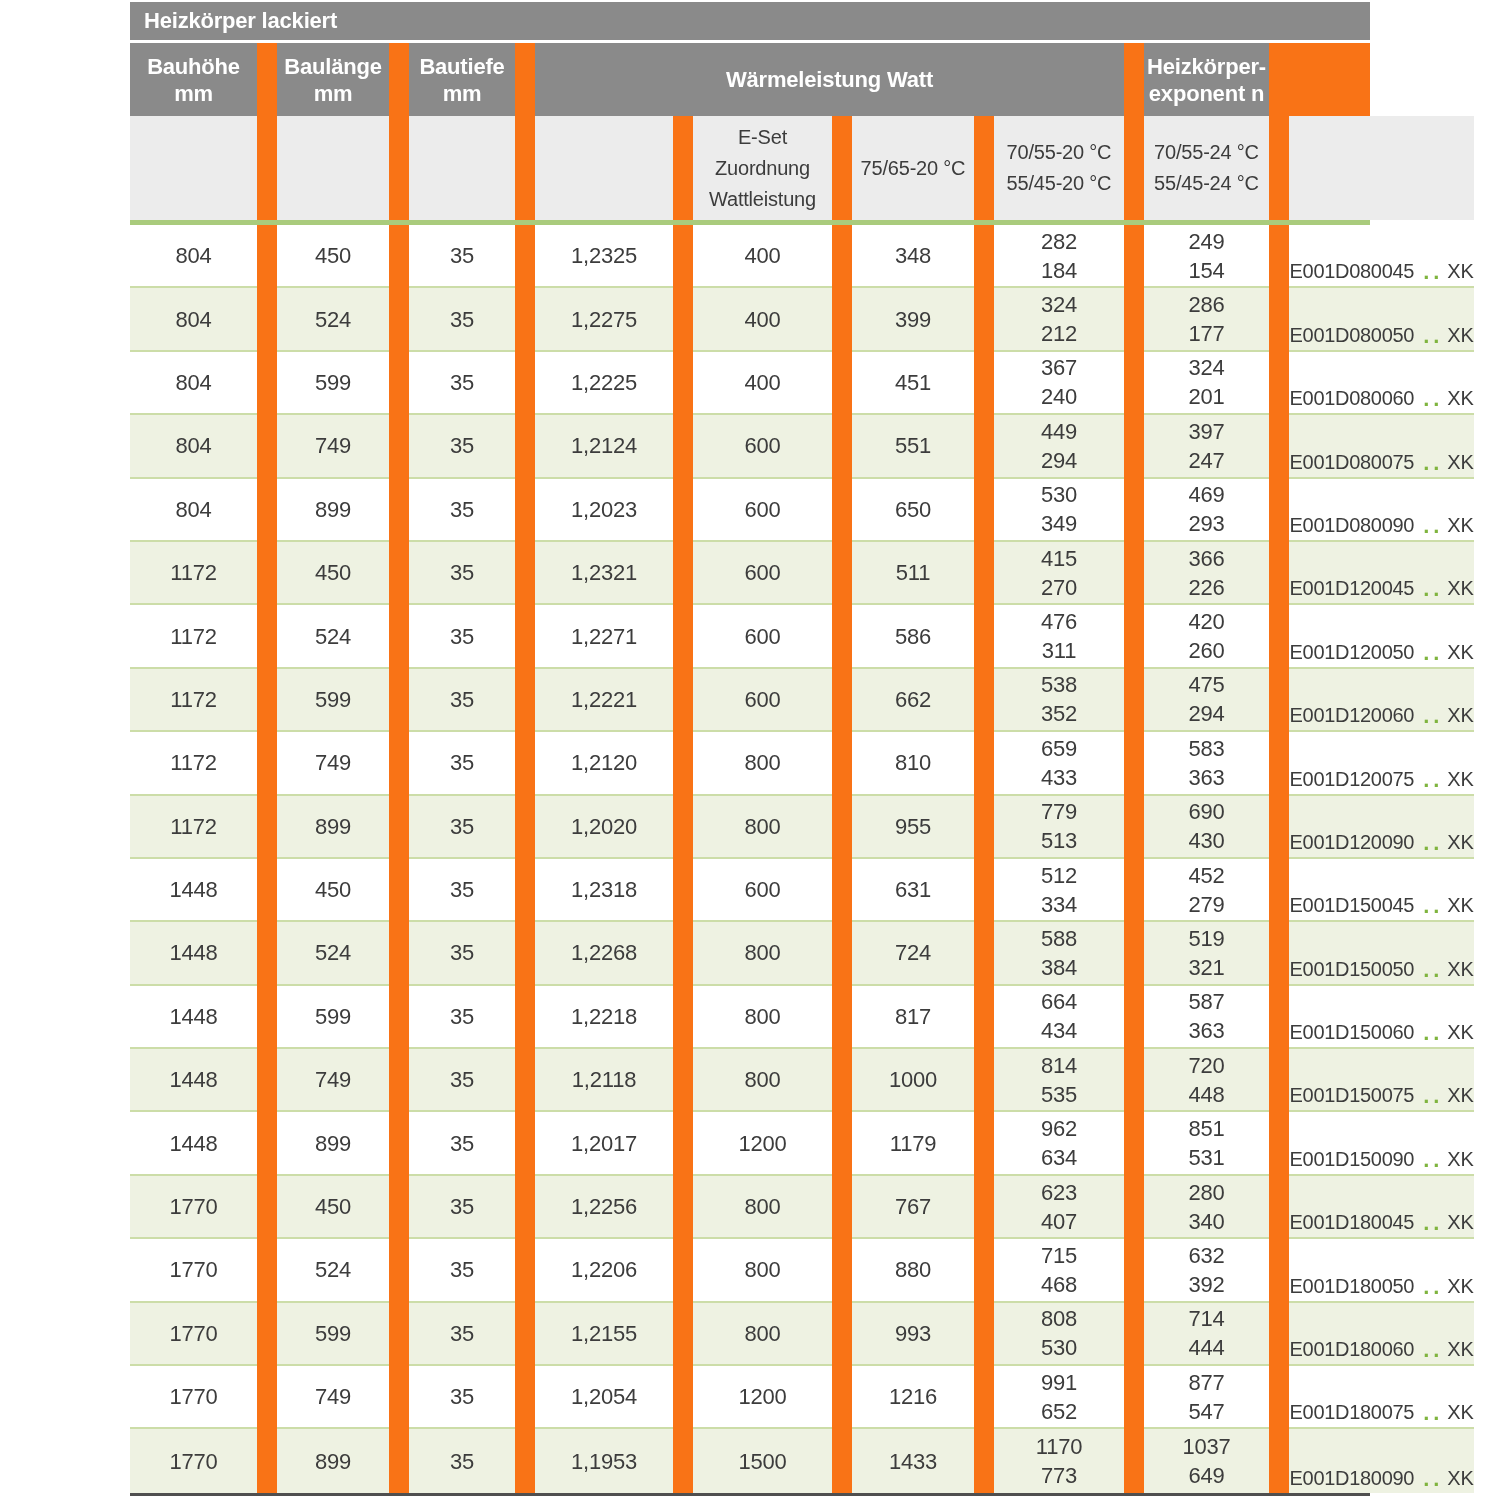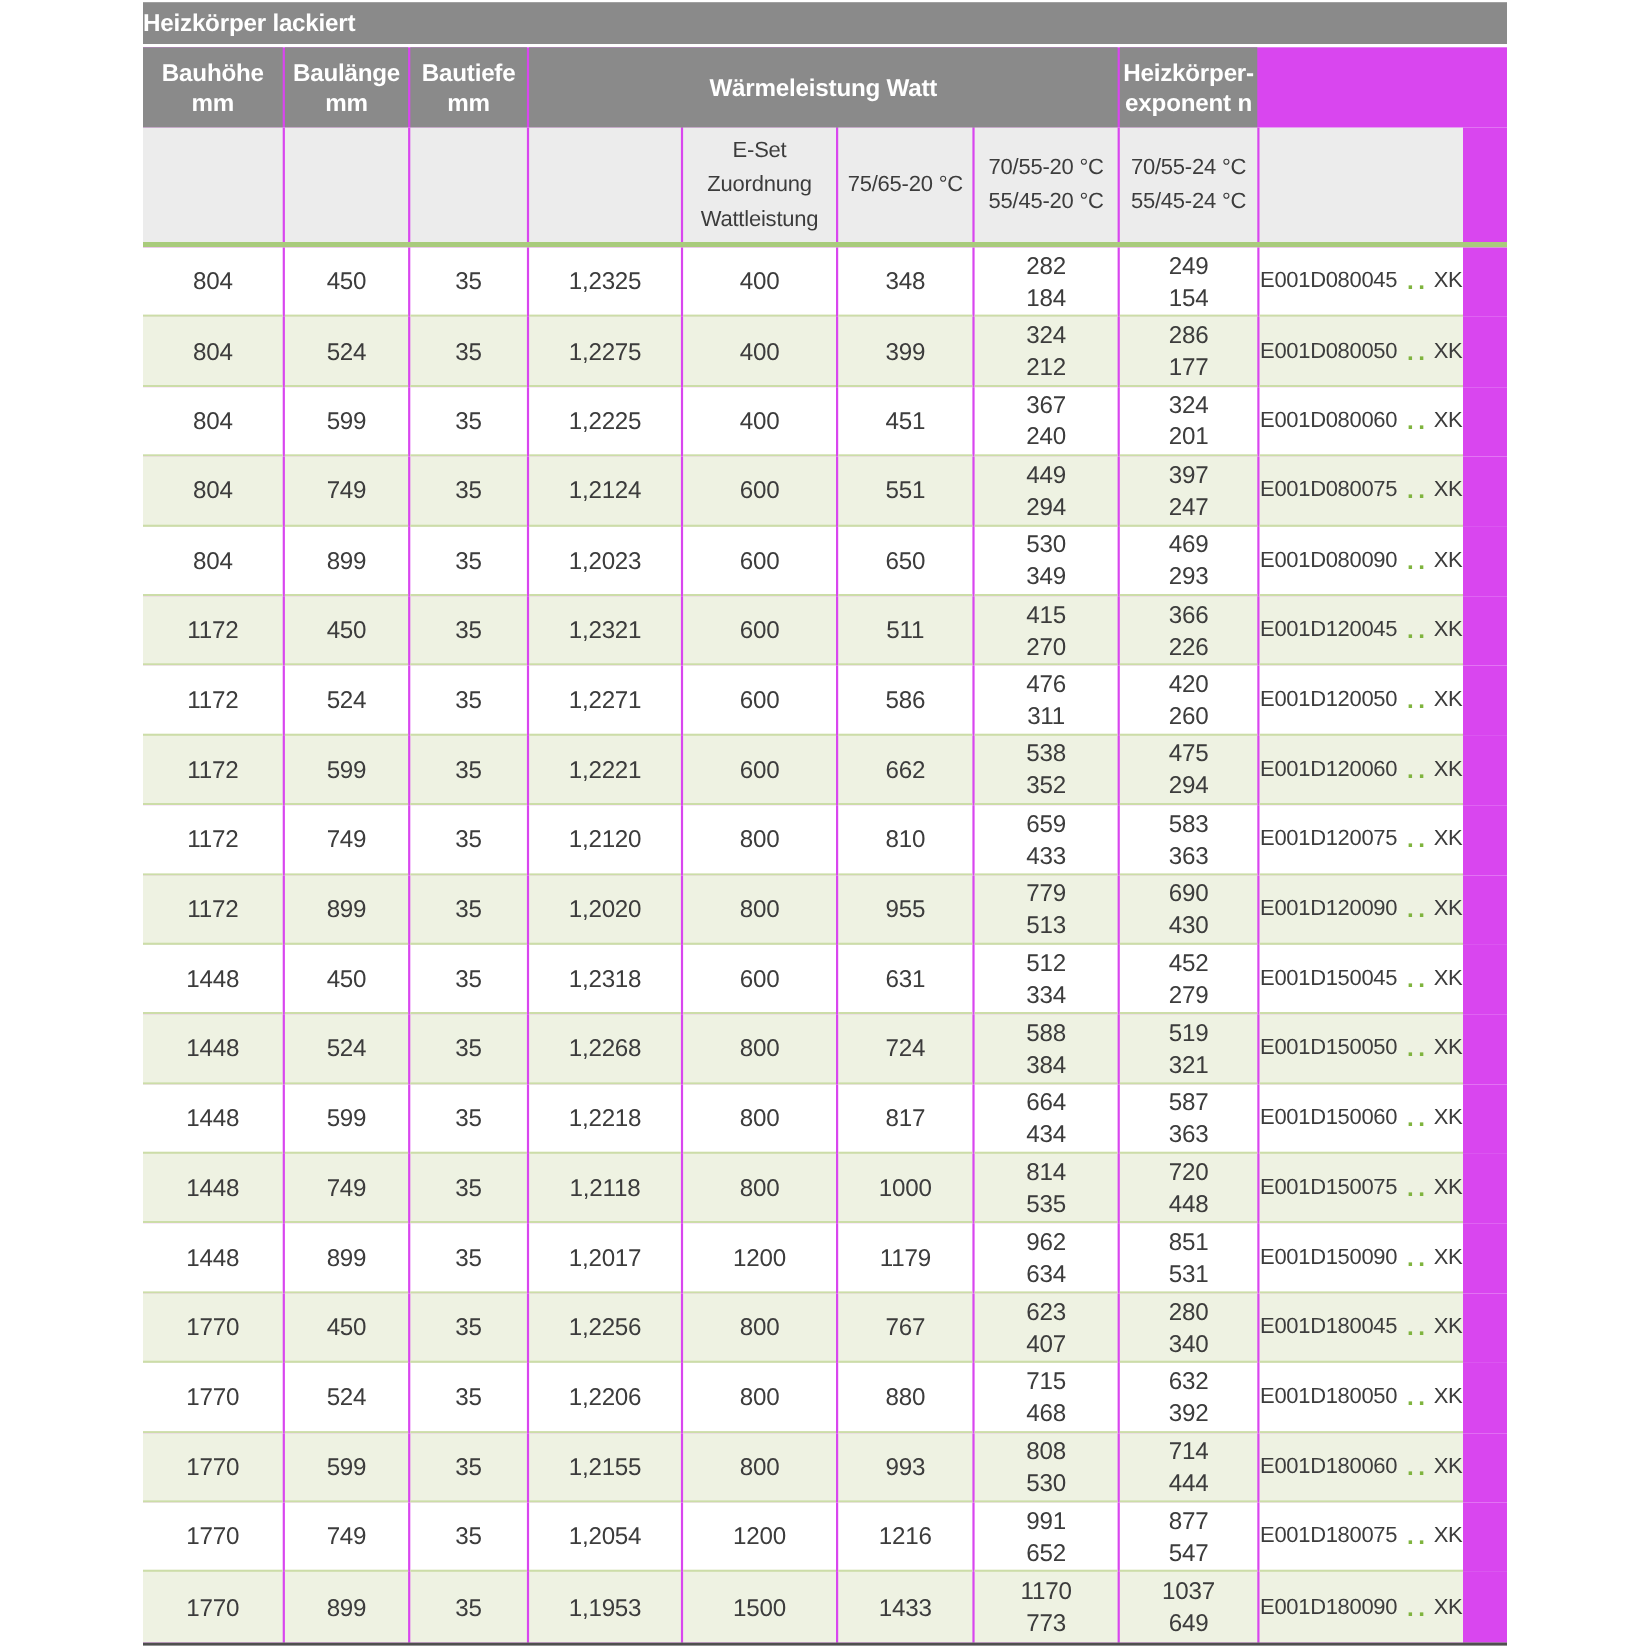--- a/index.html
+++ b/index.html
@@ -20,29 +20,29 @@
   }
   .title-bar {
     height: 38px;
     background: #8a8a8a;
     color: #ffffff;
     font-size: 22px;
     font-weight: bold;
     letter-spacing: -0.2px;
     display: flex;
     align-items: center;
-    padding-left: 0;
+    padding-left: 14px;
     box-sizing: border-box;
     margin-bottom: 3px;
   }
   .cols {
     display: grid;
     grid-template-columns: 127px 112px 106px 138px 139px 122px 130px 125px 185px;
-    column-gap: 2px;
-    background: #d946ef;
+    column-gap: 20px;
+    background: #f97316;
   }
   .hcell {
     background: #8a8a8a;
     color: #ffffff;
     font-size: 22px;
     font-weight: bold;
     letter-spacing: -0.2px;
     height: 73px;
     display: flex;
     align-items: center;
@@ -84,21 +84,21 @@
     text-align: center;
     font-size: 22px;
     letter-spacing: -0.2px;
     line-height: 29px;
   }
   .grid-row:nth-child(even) .cell { background: #eef2e2; }
   .grid-row:last-child .cell { border-bottom: none; }
   .cell.bold { font-weight: normal; }
   .cell.artikel {
     flex-direction: row;
-    align-items: center;
+    align-items: flex-end;
     font-size: 20px;
     letter-spacing: -0.3px;
   }
   .dots {
     color: #7fb43e;
     font-weight: 900;
     font-size: 22px;
     letter-spacing: 4px;
     margin: 0 4px 0 9px;
   }

